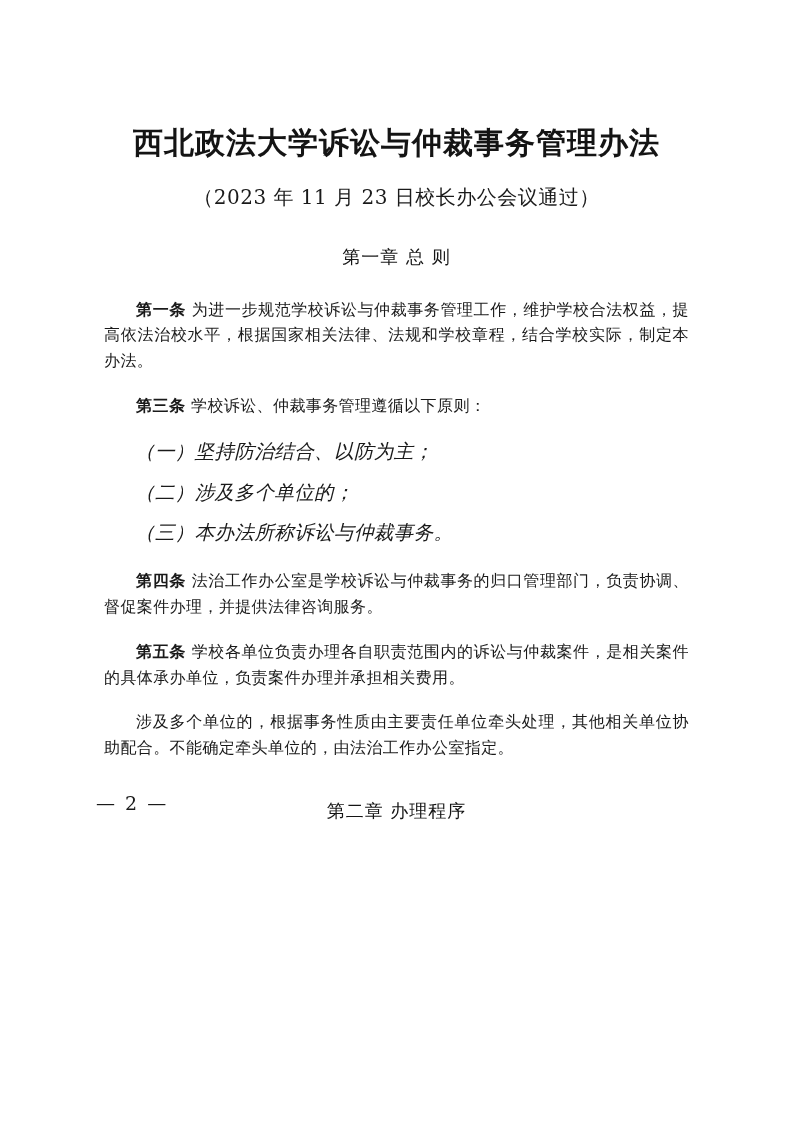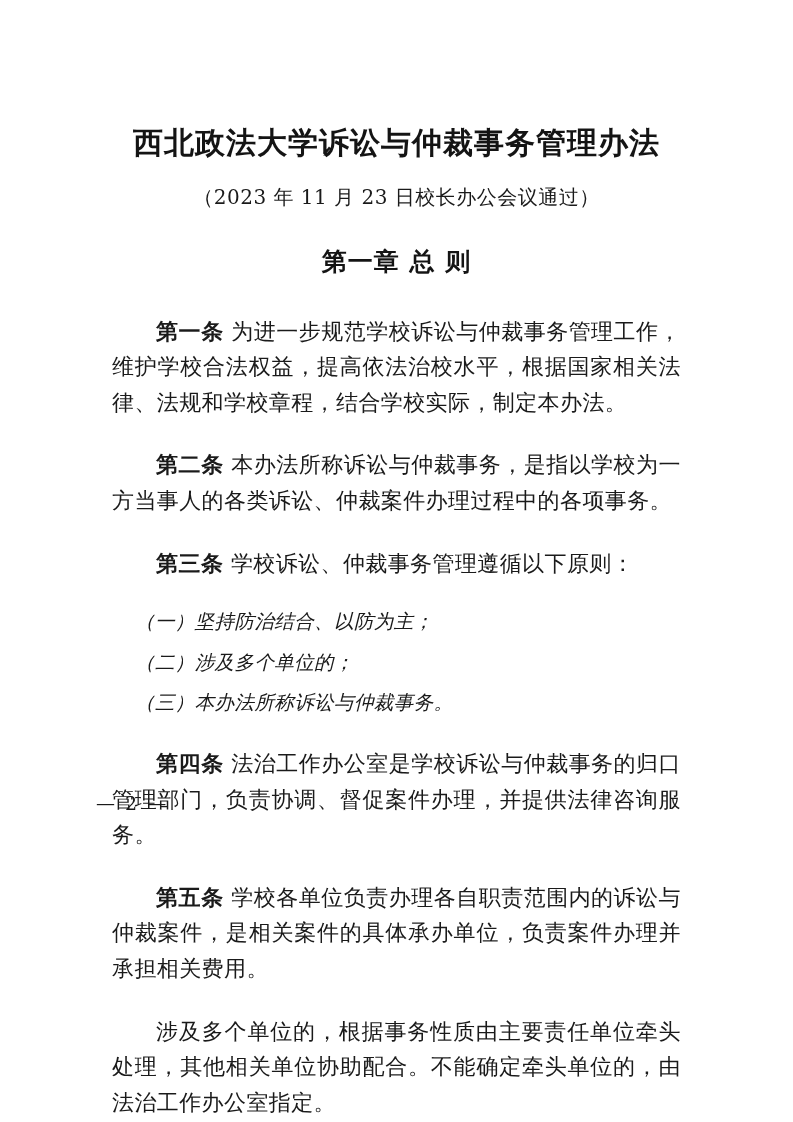--- a/index.html
+++ b/index.html
@@ -41,29 +41,29 @@
     letter-spacing: 0.5px;
     color: #1a1a1a;
     font-family: "DejaVu Serif", "Liberation Serif", serif;
   }
   .chapter-heading {
     margin: 0;
     padding-top: 34px;
     padding-bottom: 4px;
     text-align: center;
     font-family: "DejaVu Sans", "Liberation Sans", sans-serif;
-    font-weight: bold;
-    font-size: 25px;
+    font-weight: normal;
+    font-size: 18px;
     letter-spacing: 1px;
     color: #141414;
   }
   .body-para {
-    margin: 16px;
+    margin: 8px;
     padding-top: 11px;
-    font-size: 22px;
+    font-size: 16px;
     line-height: 1.62;
     text-align: justify;
     text-justify: inter-ideograph;
     text-indent: 2em;
     letter-spacing: 0.4px;
   }
   .body-para .art-no {
     font-family: "DejaVu Sans", "Liberation Sans", sans-serif;
     font-weight: bold;
     letter-spacing: 0.5px;
@@ -102,24 +102,20 @@
 
   <p class="doc-subtitle">（2023 年 11 月 23 日校长办公会议通过）</p>
 
   <h2 class="chapter-heading">第一章   总 则</h2>
 
   <p class="body-para first-block">
     <span class="art-no">第一条</span>
     <span>为进一步规范学校诉讼与仲裁事务管理工作，维护学校合法权益，提高依法治校水平，根据国家相关法律、法规和学校章程，结合学校实际，制定本办法。</span>
   </p>
 
-  <p class="body-para">
-    <span class="art-no">第二条</span>
-    <span>本办法所称诉讼与仲裁事务，是指以学校为一方当事人的各类诉讼、仲裁案件办理过程中的各项事务。</span>
-  </p>
 
   <p class="body-para">
     <span class="art-no">第三条</span>
     <span>学校诉讼、仲裁事务管理遵循以下原则：</span>
   </p>
 
   <p class="item-para">（一）坚持防治结合、以防为主；</p>
   <p class="item-para">（二）涉及多个单位的；</p>
   <p class="item-para">（三）本办法所称诉讼与仲裁事务。</p>
 

